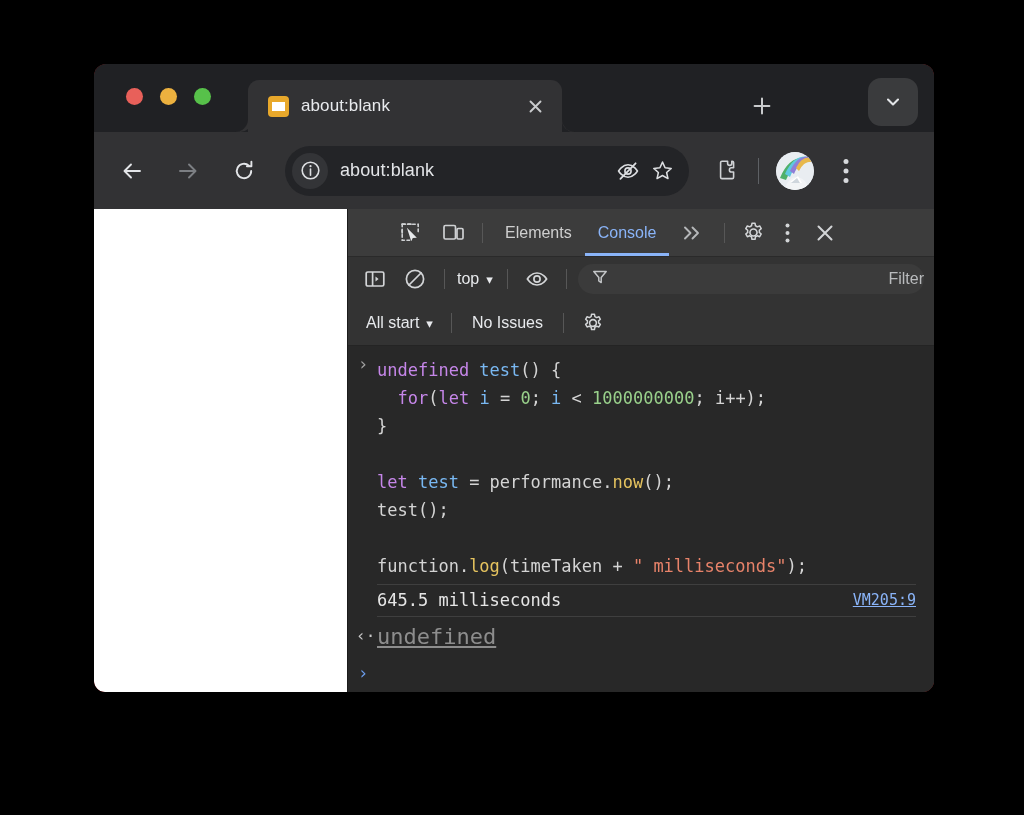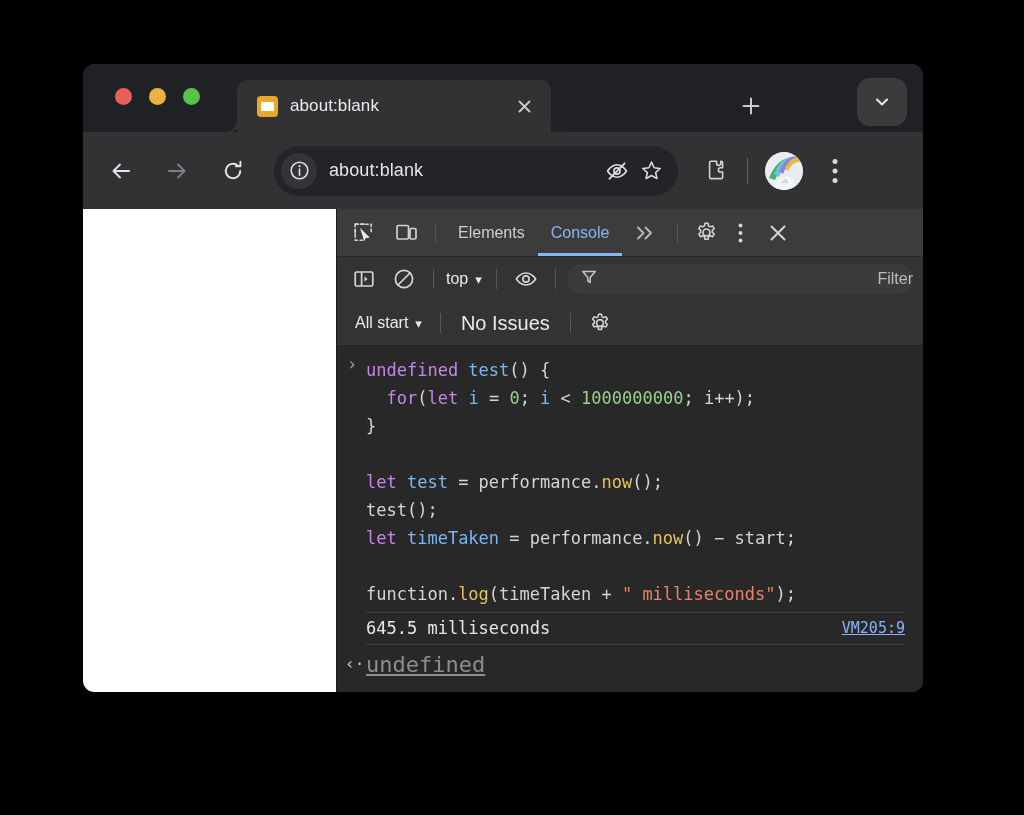--- a/index.html
+++ b/index.html
@@ -6,21 +6,21 @@
   html, body {
     width: 1024px; height: 815px;
     background: #000000;
     font-family: "Liberation Sans", sans-serif;
     overflow: hidden;
   }
 
   
   #browser-window {
     position: absolute;
-    left: 83px; top: 64px;
+    left: 94px; top: 64px;
     width: 840px; height: 628px;
     border-radius: 12px 12px 11px 11px;
     background: #7f1d1d;
     overflow: hidden;
   }
 
   
   #tab-strip {
     position: relative;
     height: 68px;
@@ -165,20 +165,21 @@
     border-left: 1px solid #1b1b1b;
     overflow: hidden;
   }
   #dt-main-toolbar {
     height: 48px;
     background: #3c3c3c;
     display: flex; align-items: center;
     border-bottom: 1px solid #2a2a2a;
     position: relative;
     flex: none;
+    padding-left: 36px;
   }
   .dt-icon-btn {
     width: 38px; height: 38px;
     display: flex; align-items: center; justify-content: center;
     flex: none;
   }
   #dt-inspect { margin-left: 8px; }
   #dt-device  { margin-left: 4px; }
   .dt-sep { width: 1px; height: 20px; background: #575757; flex: none; }
   #dt-sep-1 { margin-left: 10px; }
@@ -239,21 +240,21 @@
     flex: none;
   }
   #dt-levels-select {
     margin-left: 18px;
     display: flex; align-items: center; gap: 7px;
     color: #e8eaed; font-size: 16px;
   }
   #dt-sep-6 { margin-left: 18px; }
   #dt-issues {
     margin-left: 20px;
-    color: #e8eaed; font-size: 20px;
+    color: #e8eaed; font-size: 16px;
   }
   #dt-sep-7 { margin-left: 20px; }
   #dt-issues-settings { margin-left: 10px; }
 
   
   #dt-console-body {
     flex: 1;
     background: #282828;
     overflow: hidden;
     position: relative;
@@ -578,21 +579,20 @@
 
           <div id="console-input-entry">
             <span class="prompt-glyph">›</span>
             <div id="code-lines-host">
                 <div class="code-line"><span class="tok-kw">undefined </span><span class="tok-fn">test</span><span class="tok-plain">() {</span></div>
                 <div class="code-line"><span class="tok-plain">  </span><span class="tok-kw">for</span><span class="tok-plain">(</span><span class="tok-kw">let </span><span class="tok-var">i</span><span class="tok-plain"> = </span><span class="tok-num">0</span><span class="tok-plain">; </span><span class="tok-var">i</span><span class="tok-plain"> &lt; </span><span class="tok-num">1000000000</span><span class="tok-plain">; i++);</span></div>
                 <div class="code-line"><span class="tok-plain">}</span></div>
                 <div class="code-line blank-line">&nbsp;</div>
                 <div class="code-line"><span class="tok-kw">let </span><span class="tok-var">test</span><span class="tok-plain"> = performance.</span><span class="tok-meth">now</span><span class="tok-plain">();</span></div>
                 <div class="code-line"><span class="tok-plain">test();</span></div>
-                <div class="code-line"><span class="tok-kw">let </span><span class="tok-var">timeTaken</span><span class="tok-plain"> = performance.</span><span class="tok-meth">now</span><span class="tok-plain">() − start;</span></div>
                 <div class="code-line blank-line">&nbsp;</div>
                 <div class="code-line"><span class="tok-plain">function.</span><span class="tok-meth">log</span><span class="tok-plain">(timeTaken + </span><span class="tok-str">" milliseconds"</span><span class="tok-plain">);</span></div>
               </div>
           </div>
 
           <div class="console-divider"></div>
 
           <div id="console-log-row">
             <span id="console-log-text">645.5 milliseconds</span>
             <span id="console-log-source">VM205:9</span>

